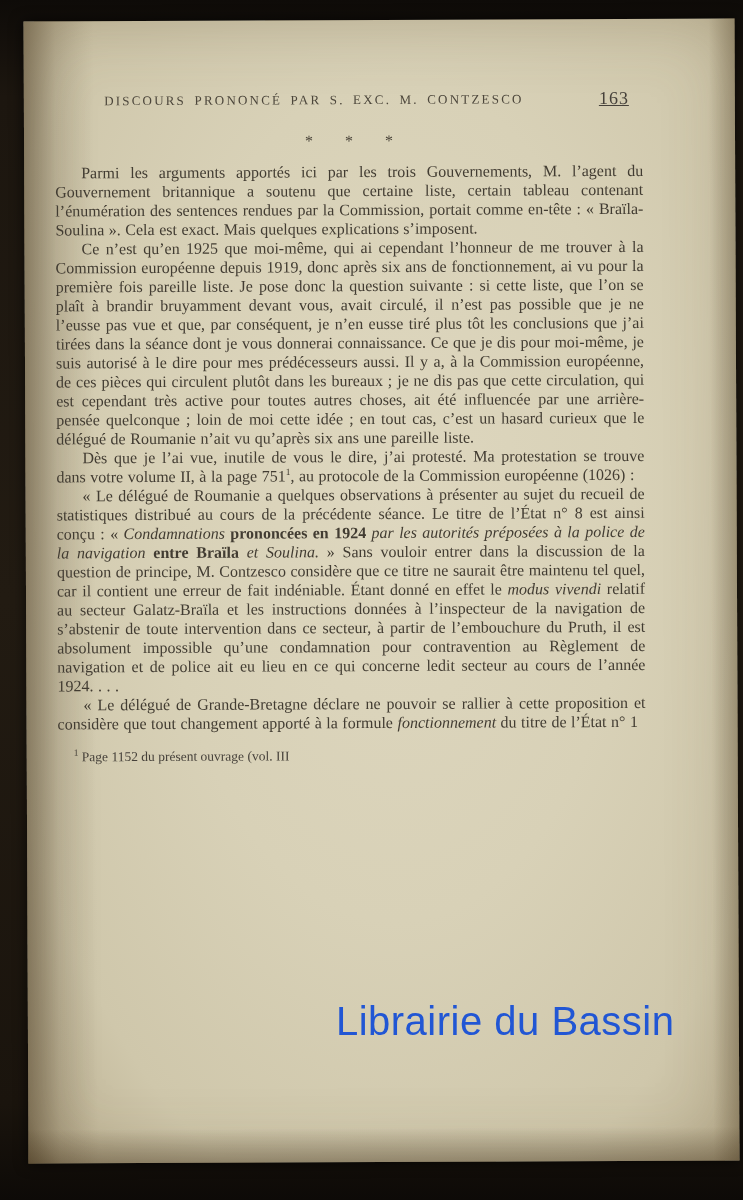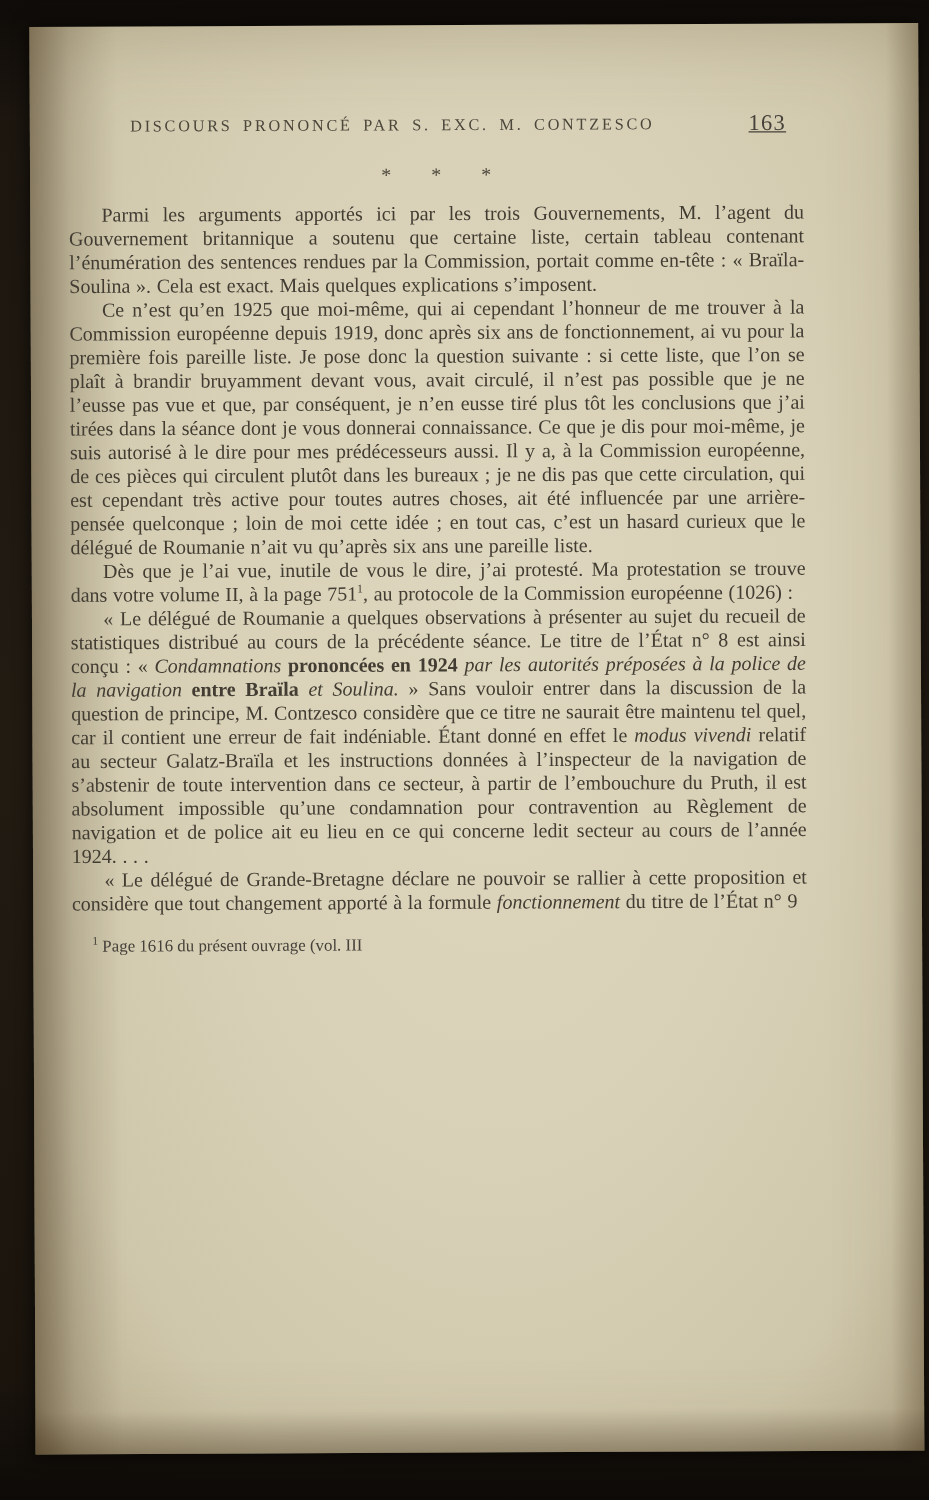--- a/index.html
+++ b/index.html
@@ -106,22 +106,23 @@
       <div class="body-text">
 
         <p class="para"><span>Parmi les arguments apportés ici par les trois Gouvernements, M. l’agent du Gouvernement britannique a soutenu que certaine liste, certain tableau contenant l’énumération des sentences rendues par la Commission, portait comme en-tête : « Braïla-Soulina ». Cela est exact. Mais quelques explications s’imposent.</span></p>
 
         <p class="para"><span>Ce n’est qu’en 1925 que moi-même, qui ai cependant l’honneur de me trouver à la Commission européenne depuis 1919, donc après six ans de fonctionnement, ai vu pour la première fois pareille liste. Je pose donc la question suivante : si cette liste, que l’on se plaît à brandir bruyamment devant vous, avait circulé, il n’est pas possible que je ne l’eusse pas vue et que, par conséquent, je n’en eusse tiré plus tôt les conclusions que j’ai tirées dans la séance dont je vous donnerai connaissance. Ce que je dis pour moi-même, je suis autorisé à le dire pour mes prédécesseurs aussi. Il y a, à la Commission européenne, de ces pièces qui circulent plutôt dans les bureaux ; je ne dis pas que cette circulation, qui est cependant très active pour toutes autres choses, ait été influencée par une arrière-pensée quelconque ; loin de moi cette idée ; en tout cas, c’est un hasard curieux que le délégué de Roumanie n’ait vu qu’après six ans une pareille liste.</span></p>
 
         <p class="para"><span>Dès que je l’ai vue, inutile de vous le dire, j’ai protesté. Ma protestation se trouve dans votre volume II, à la page 751</span><sup class="fn">1</sup><span>, au protocole de la Commission européenne (1026) :</span></p>
 
         <p class="para"><span>« Le délégué de Roumanie a quelques observations à présenter au sujet du recueil de statistiques distribué au cours de la précédente séance. Le titre de l’État n° 8 est ainsi conçu : « </span><span class="it">Condamnations</span><span class="bd"> prononcées en 1924 </span><span class="it">par les autorités préposées à la police de la navigation</span><span class="bd"> entre Braïla </span><span class="it">et Soulina.</span><span> » Sans vouloir entrer dans la discussion de la question de principe, M. Contzesco considère que ce titre ne saurait être maintenu tel quel, car il contient une erreur de fait indéniable. Étant donné en effet le </span><span class="it">modus vivendi</span><span> relatif au secteur Galatz-Braïla et les instructions données à l’inspecteur de la navigation de s’abstenir de toute intervention dans ce secteur, à partir de l’embouchure du Pruth, il est absolument impossible qu’une condamnation pour contravention au Règlement de navigation et de police ait eu lieu en ce qui concerne ledit secteur au cours de l’année 1924. . . .</span></p>
 
-        <p class="para"><span>« Le délégué de Grande-Bretagne déclare ne pouvoir se rallier à cette proposition et considère que tout changement apporté à la formule </span><span class="it">fonctionnement</span><span> du titre de l’État n° 9</span></p>
+        <p class="para"><span>« Le délégué de Grande-Bretagne déclare ne pouvoir se rallier à cette proposition et considère que tout changement apporté à la formule </span><span class="it">fonctionnement</span><span> du titre de l’État n° 1</span></p>
 
       </div>
 
-      <div class="footnote"><sup class="fn">1</sup><span> Page 1616 du présent ouvrage (vol. III</span></div>
+      <div class="footnote"><sup class="fn">1</sup><span> Page 1152 du présent ouvrage (vol. III</span></div>
 
     </div>
 
+    <div class="watermark">Librairie du Bassin</div>
   </div>
 </div>
 
 </body></html>

